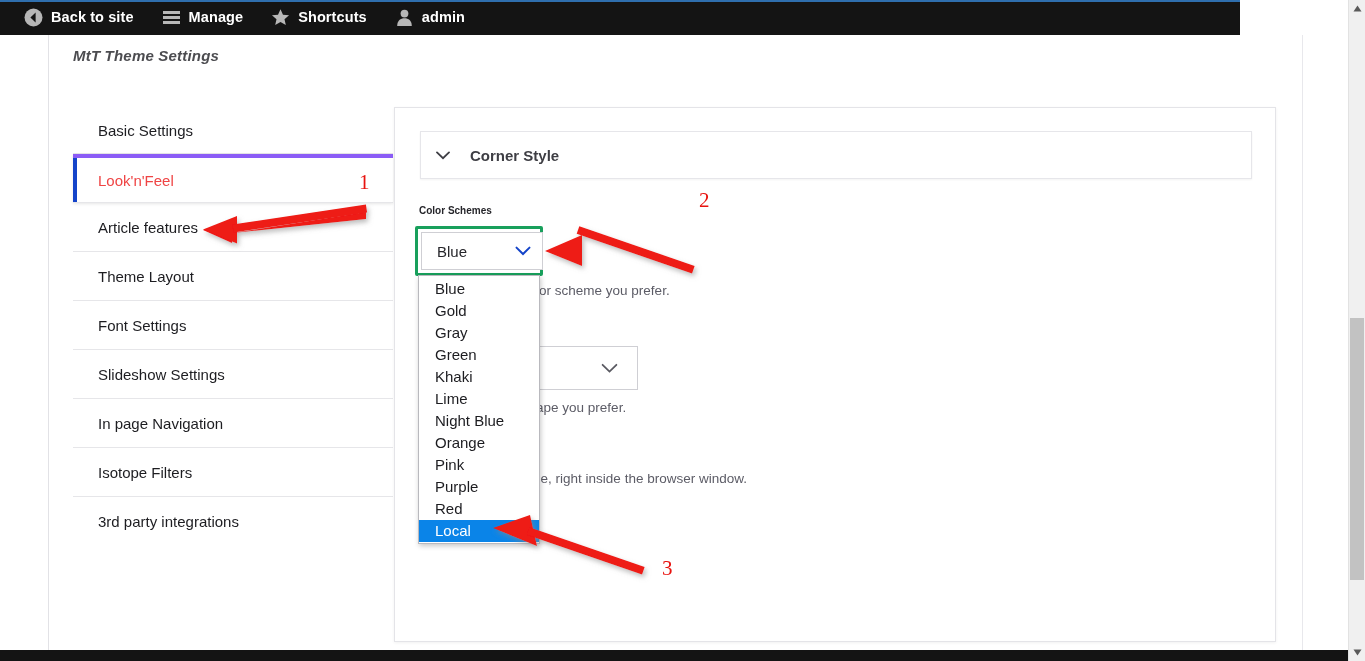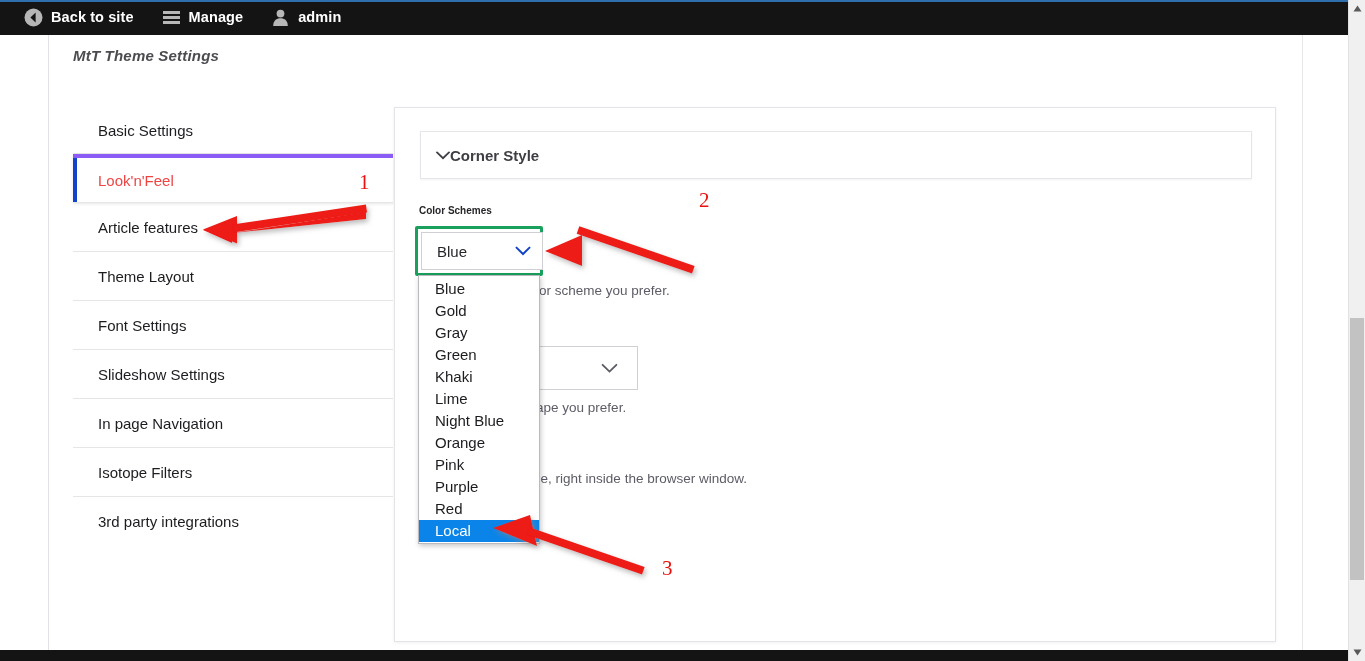--- a/index.html
+++ b/index.html
@@ -7,21 +7,21 @@
     width: 1365px; height: 661px;
     overflow: hidden;
     background: #ffffff;
     font-family: "Liberation Sans", sans-serif;
   }
   #root { position: relative; width: 1365px; height: 661px; overflow: hidden; background:#fff; }
 
   
   .toolbar {
     position: absolute; left: 0; top: 0;
-    width: 1348px; height: 35px;
+    width: 1240px; height: 35px;
     background: #141414;
     display: flex; align-items: center;
     box-sizing: border-box;
     padding-left: 10px;
     z-index: 40;
   }
   .toolbar::before {
     content: ""; position: absolute; left: 0; top: 0;
     width: 100%; height: 2px; background: #2f6fae;
   }
@@ -94,21 +94,21 @@
     box-shadow: 0 1px 3px rgba(0,0,0,0.06);
     box-sizing: border-box;
     z-index: 4;
   }
   .collapsible {
     position: absolute; left: 25px; top: 23px;
     width: 832px; height: 48px;
     border: 1px solid #e6e6ea;
     box-sizing: border-box;
     display: flex; align-items: center;
-    padding-left: 15px; gap: 0;
+    padding-left: 15px; gap: 20px;
     background: #fff;
     box-shadow: 0 1px 2px rgba(0,0,0,0.05);
     cursor: pointer;
   }
   .collapsible-title { font-size: 15px; font-weight: bold; color: #3e3e44; }
 
   .field-label {
     position: absolute; left: 419px; top: 205px;
     font-size: 10px; font-weight: bold; color: #26262b;
     z-index: 6;
@@ -234,20 +234,28 @@
       <span class="tb-icon">
         <svg width="19" height="19" viewBox="0 0 19 19">
           <rect x="1" y="3" width="17" height="3" fill="#b7b7b7"></rect>
           <rect x="1" y="8" width="17" height="3" fill="#b7b7b7"></rect>
           <rect x="1" y="13" width="17" height="3" fill="#b7b7b7"></rect>
         </svg>
       </span>
       <span class="tb-label">Manage</span>
     </div>
 
+    <div class="tb-item">
+      <span class="tb-icon">
+        <svg width="19" height="19" viewBox="0 0 20 20">
+          <path d="M10 1.2 L12.6 7 L19 7.6 L14.2 11.8 L15.6 18 L10 14.8 L4.4 18 L5.8 11.8 L1 7.6 L7.4 7 Z" fill="#b7b7b7"></path>
+        </svg>
+      </span>
+      <span class="tb-label">Shortcuts</span>
+    </div>
 
     <div class="tb-item">
       <span class="tb-icon">
         <svg width="19" height="19" viewBox="0 0 19 19">
           <circle cx="9.5" cy="5.6" r="3.9" fill="#b7b7b7"></circle>
           <path d="M2.2 18 C2.2 12.6 5.5 10.3 9.5 10.3 C13.5 10.3 16.8 12.6 16.8 18 Z" fill="#b7b7b7"></path>
         </svg>
       </span>
       <span class="tb-label">admin</span>
     </div>

